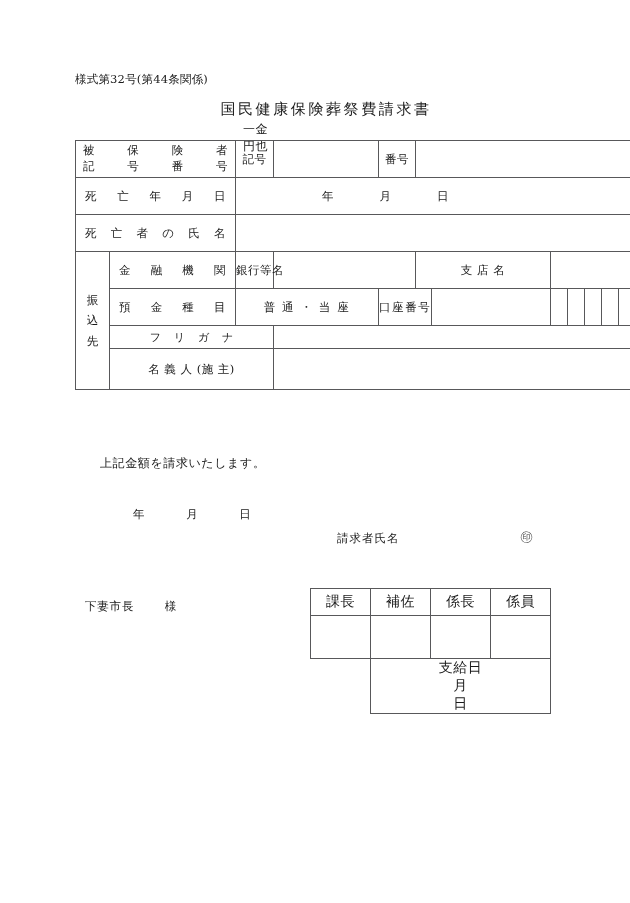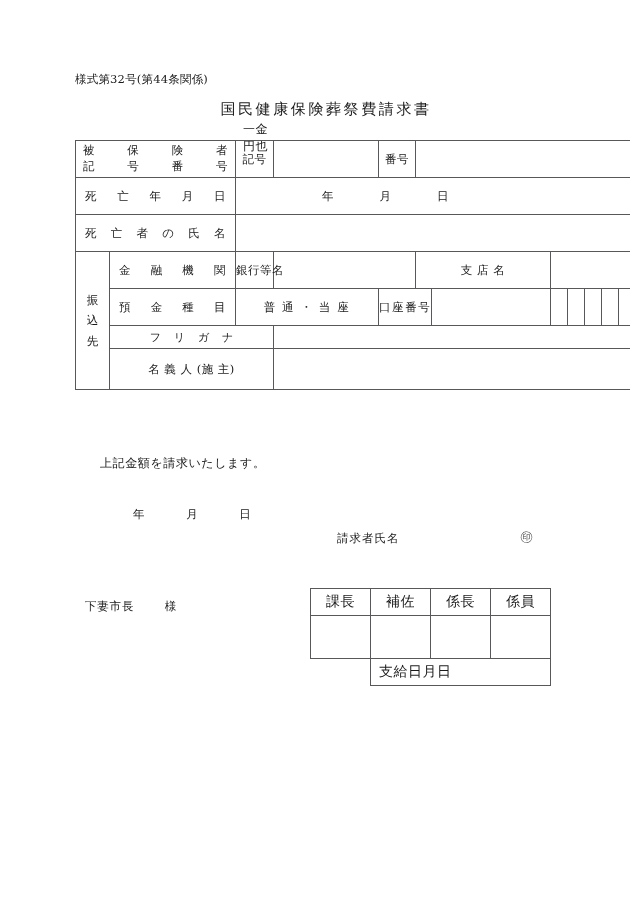--- a/index.html
+++ b/index.html
@@ -177,23 +177,24 @@
     padding: 0;
     height: 26px;
     letter-spacing: 0.5px;
   }
   .approval .blank-row td { height: 42px; }
   .approval .noborder {
     border: none;
   }
   .pay-date {
     display: flex;
-    justify-content: flex-start;
+    justify-content: center;
     padding: 0 8px;
     white-space: nowrap;
+    flex-direction: column;
   }
   .method {
     letter-spacing: 1px;
     white-space: nowrap;
   }
 </style>
 </head>
 <body>
 
 <div class="page">

